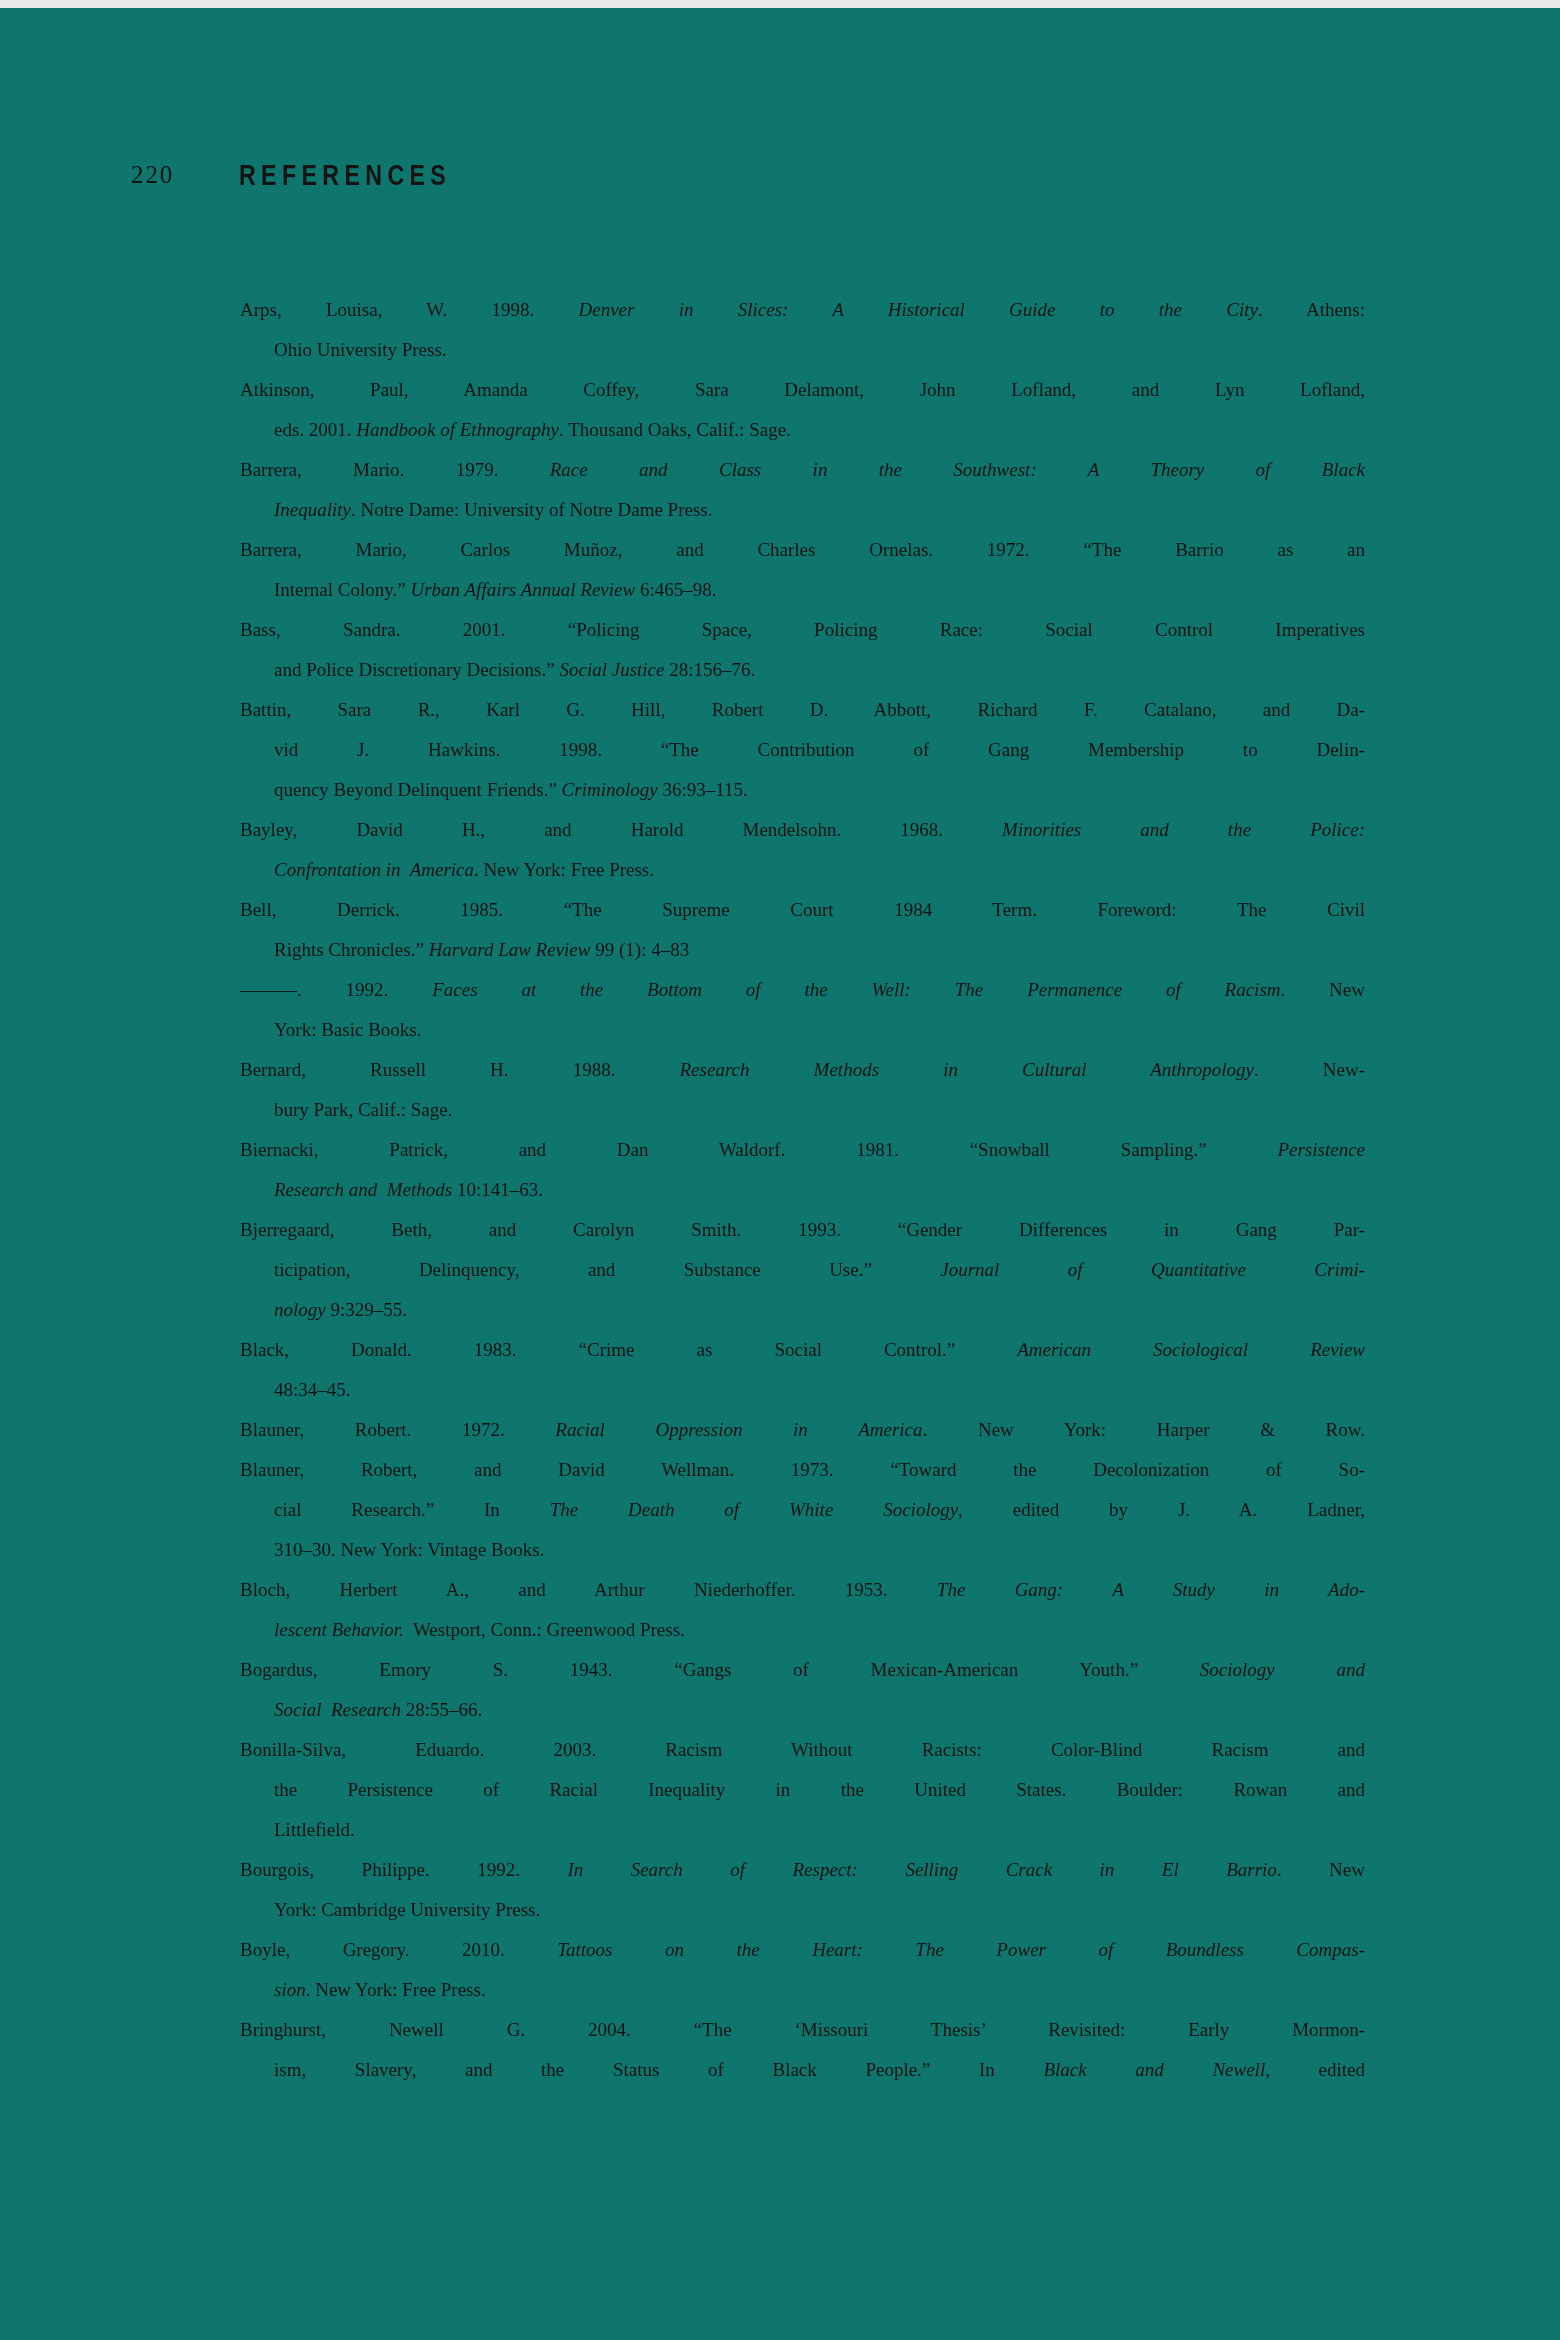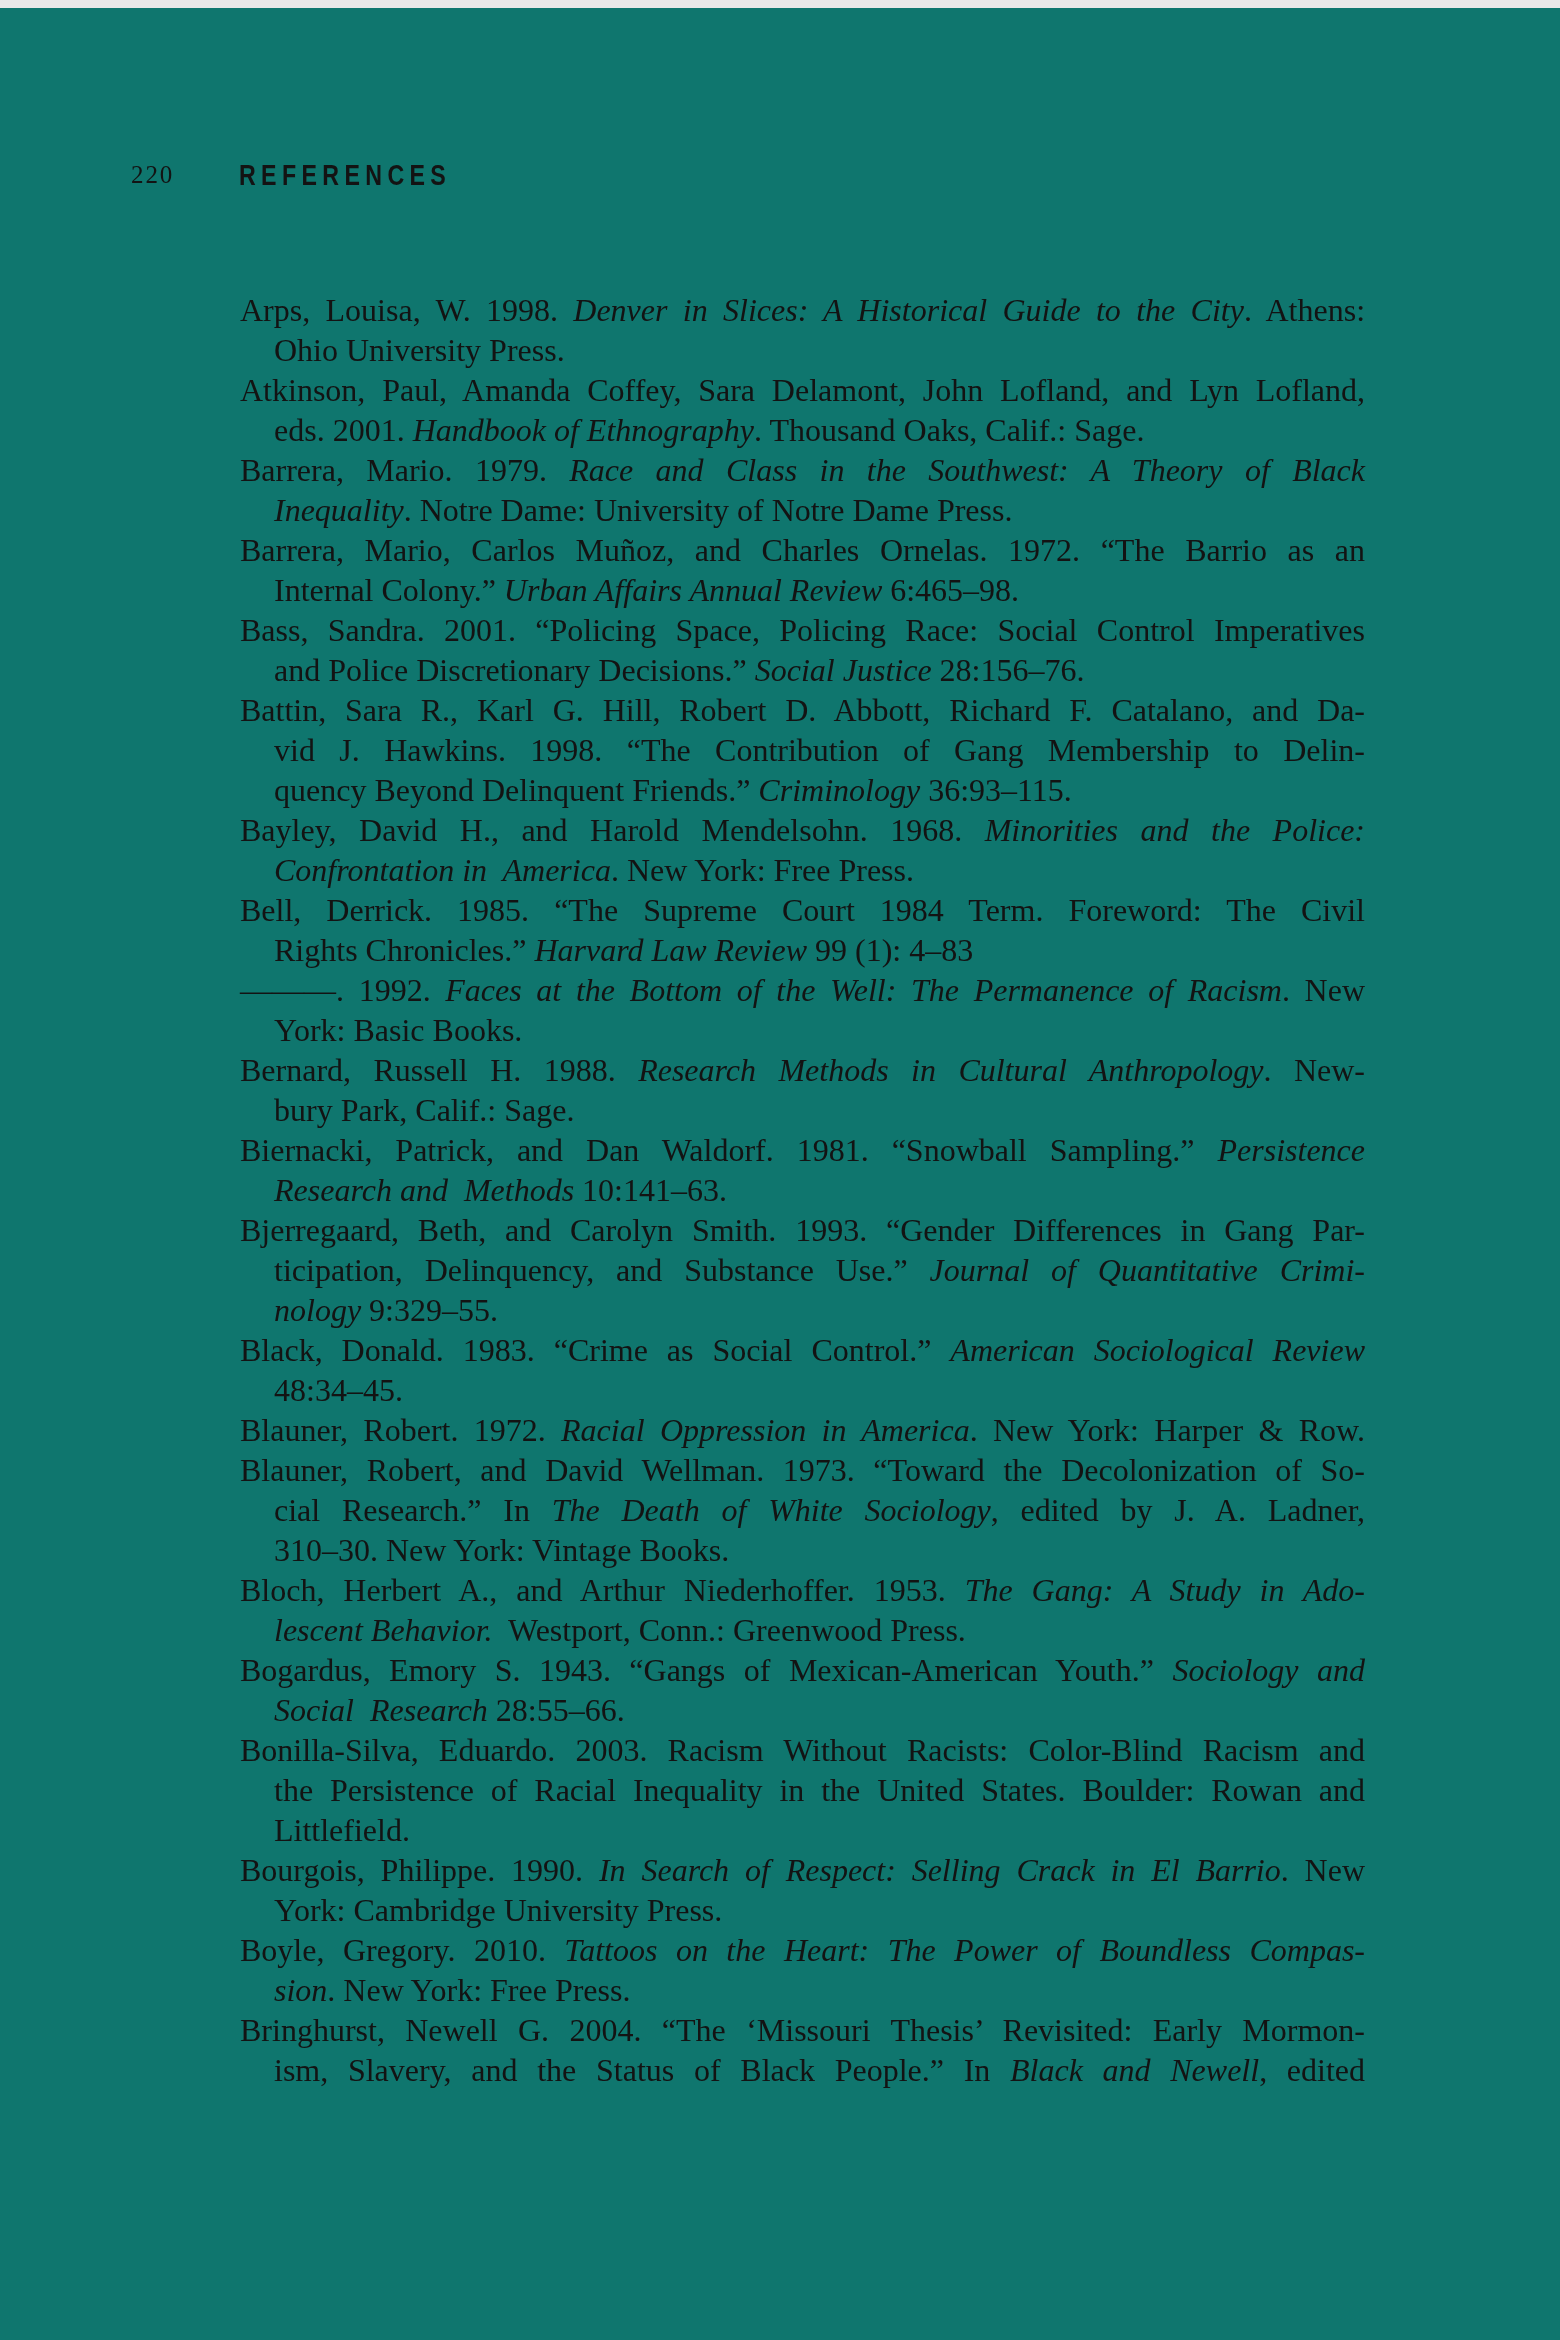--- a/index.html
+++ b/index.html
@@ -32,21 +32,21 @@
     letter-spacing: 6.7px;
     transform: scaleX(0.8);
     transform-origin: 0 50%;
     white-space: nowrap;
   }
   .refs {
     position: absolute;
     left: 240px;
     top: 282px;
     width: 1125px;
-    font-size: 32px;
+    font-size: 19px;
   }
   .entry { margin: 0; }
   .line { line-height: 40px; }
   .line.indent { padding-left: 34px; }
   .line.jl { text-align: justify; text-align-last: justify; }
   .it { font-style: italic; text-align: center; }
 </style>
 </head>
 <body>
 
@@ -123,21 +123,21 @@
       <div class="entry">
         <div class="line jl"><span>Bogardus, Emory S. 1943. “Gangs of Mexican-American Youth.” </span><span class="it">Sociology and</span></div>
         <div class="line indent"><span class="it">Social&nbsp; Research</span><span> 28:55–66.</span></div>
       </div>
       <div class="entry">
         <div class="line jl"><span>Bonilla-Silva, Eduardo. 2003. Racism Without Racists: Color-Blind Racism and</span></div>
         <div class="line indent jl"><span>the Persistence of Racial Inequality in the United States. Boulder: Rowan and</span></div>
         <div class="line indent"><span>Littlefield.</span></div>
       </div>
       <div class="entry">
-        <div class="line jl"><span>Bourgois, Philippe. 1990. </span><span class="it">In Search of Respect: Selling Crack in El Barrio</span><span>. New</span></div>
+        <div class="line jl"><span>Bourgois, Philippe. 1992. </span><span class="it">In Search of Respect: Selling Crack in El Barrio</span><span>. New</span></div>
         <div class="line indent"><span>York: Cambridge University Press.</span></div>
       </div>
       <div class="entry">
         <div class="line jl"><span>Boyle, Gregory. 2010. </span><span class="it">Tattoos on the Heart: The Power of Boundless Compas-</span></div>
         <div class="line indent"><span class="it">sion</span><span>. New York: Free Press.</span></div>
       </div>
       <div class="entry">
         <div class="line jl"><span>Bringhurst, Newell G. 2004. “The ‘Missouri Thesis’ Revisited: Early Mormon-</span></div>
         <div class="line indent jl"><span>ism, Slavery, and the Status of Black People.” In </span><span class="it">Black and Newell</span><span>, edited</span></div>
       </div>

